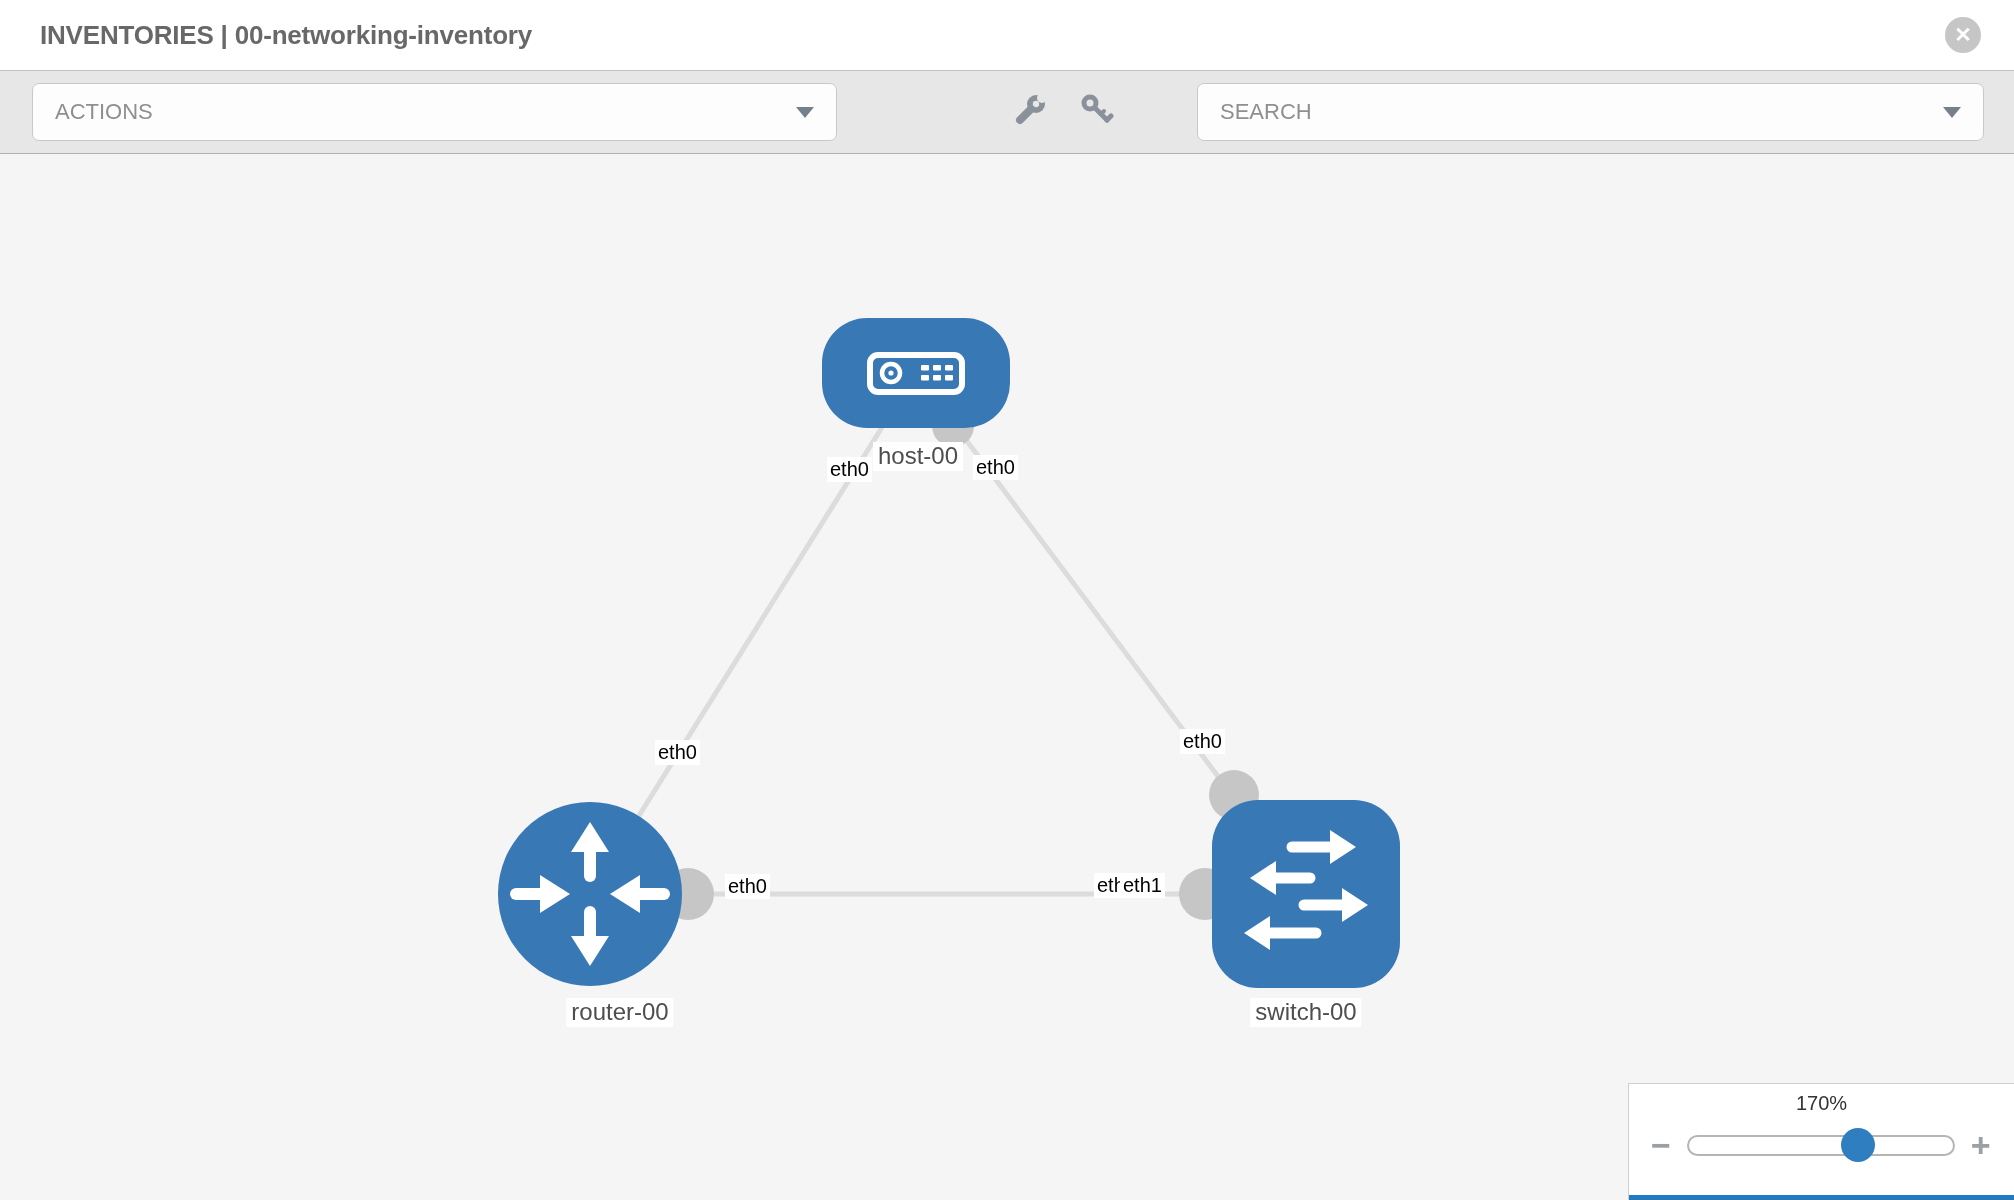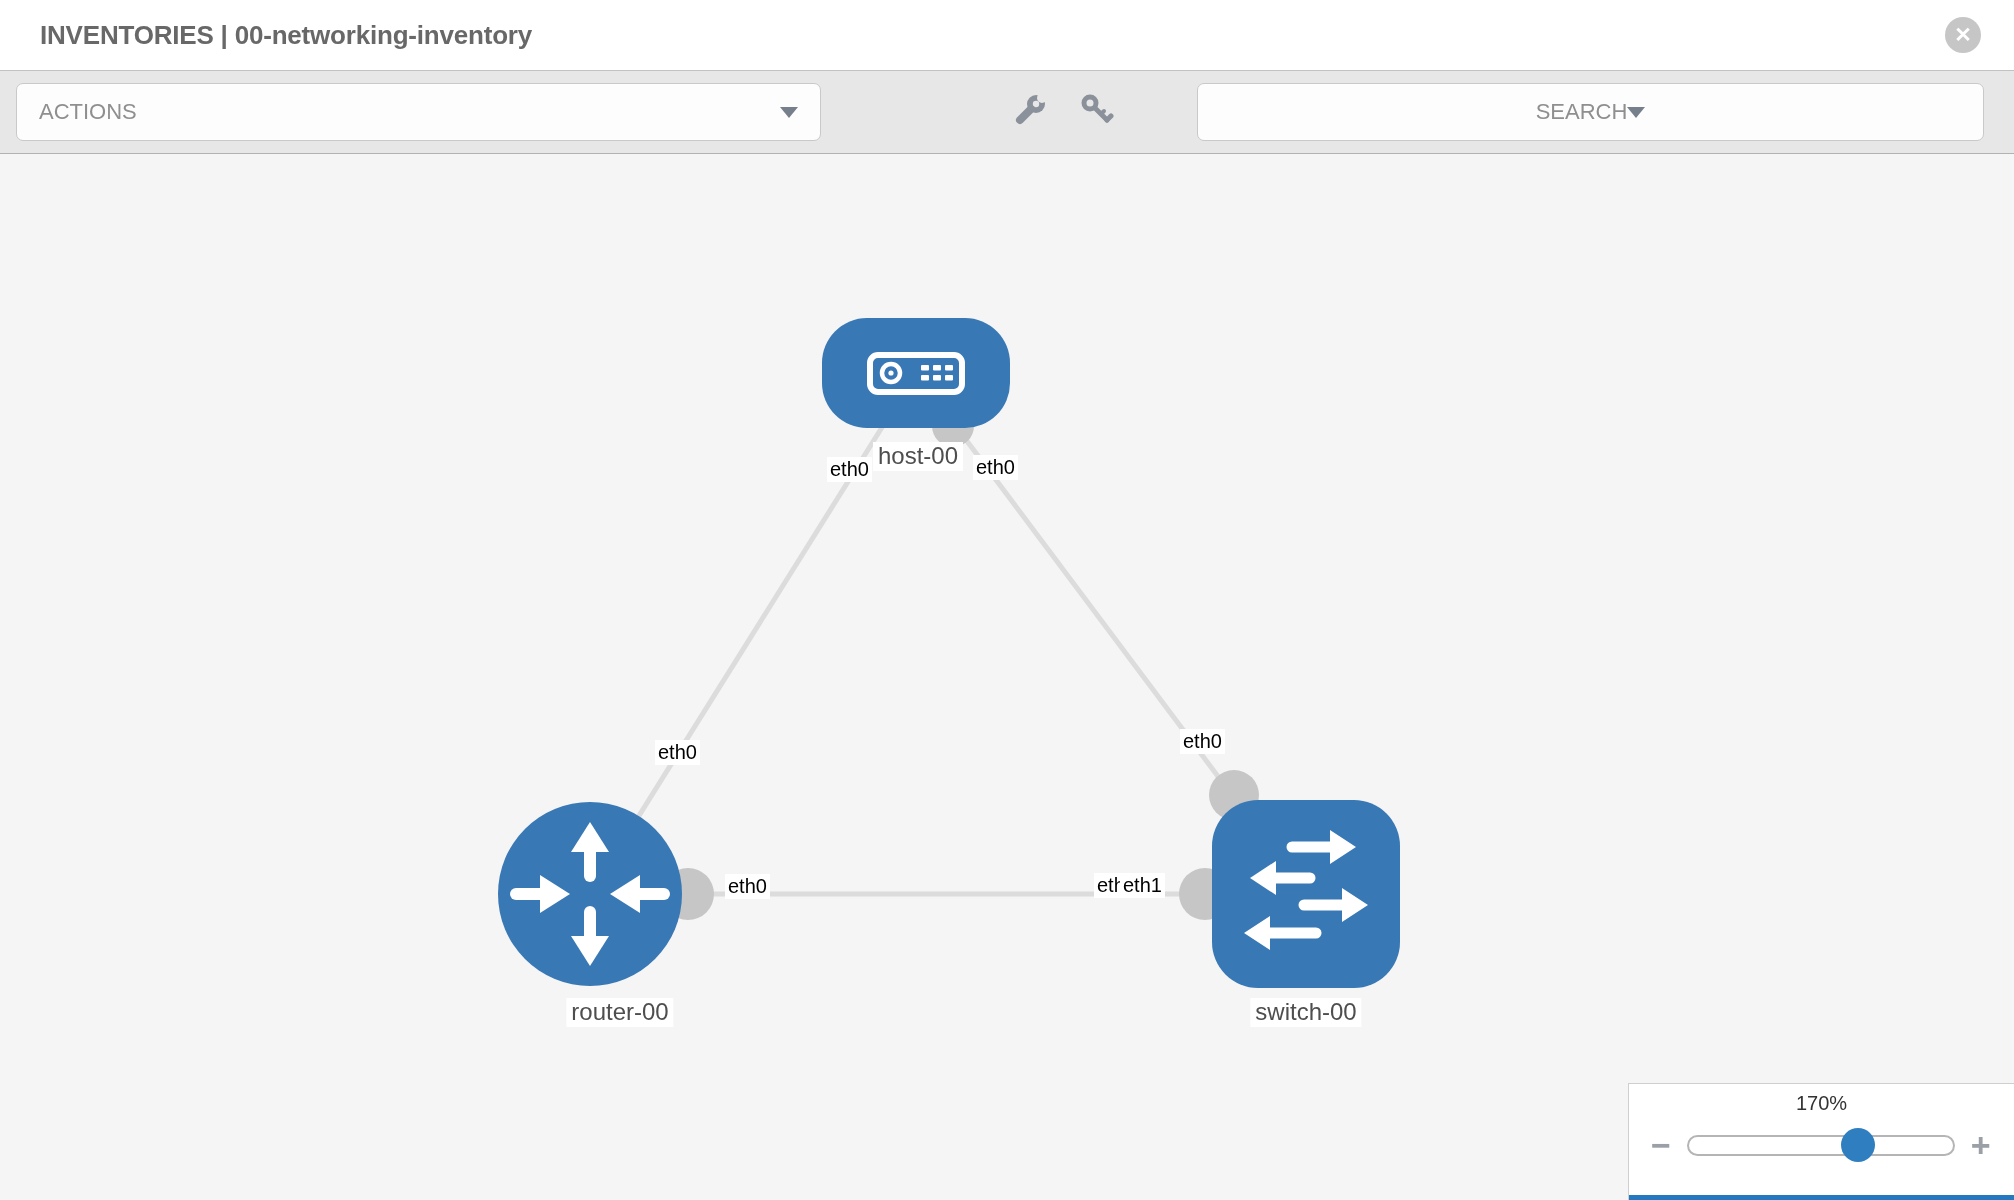--- a/index.html
+++ b/index.html
@@ -17,34 +17,34 @@
   }
   .close-btn{
     position:absolute;right:33px;top:17px;width:36px;height:36px;border-radius:50%;
     background:#c6c6c6;color:#ffffff;font-size:21px;font-weight:700;
     display:flex;align-items:center;justify-content:center;cursor:pointer;user-select:none;
   }
   
   .toolbar{
     position:absolute;top:70px;left:0;width:2014px;height:84px;background:#e7e7e7;
     border-top:1px solid #c2c2c2;border-bottom:1px solid #b2b2b2;box-sizing:border-box;
-    display:flex;align-items:center;padding:0 30px 0 16px;
+    display:flex;align-items:center;padding:0 30px 0 32px;
   }
   .select-box{
     height:58px;background:#fdfdfd;border:1px solid #c9c9c9;border-radius:7px;
     box-sizing:border-box;display:flex;align-items:center;justify-content:space-between;
     padding:0 22px;cursor:pointer;
   }
   .select-box .ph{font-size:22px;color:#8f8f8f;}
   .caret{
     width:0;height:0;border-left:9px solid transparent;border-right:9px solid transparent;
     border-top:11px solid #76808c;
   }
   .actions-box{width:805px;}
-  .search-box{width:787px;margin-left:46px;justify-content:center;}
+  .search-box{width:787px;margin-left:46px;}
   .tool-icon{width:40px;height:40px;display:flex;align-items:center;justify-content:center;cursor:pointer;}
   .wrench{margin-left:auto;}
   .key{margin-left:26px;margin-right:34px;}
   
   .canvas{
     position:absolute;top:154px;left:0;width:2014px;height:1046px;background:#f5f5f5;
   }
   .canvas svg{position:absolute;top:0;left:0;}
   .iface-label{
     position:absolute;background:#ffffff;color:#000000;font-size:20px;

